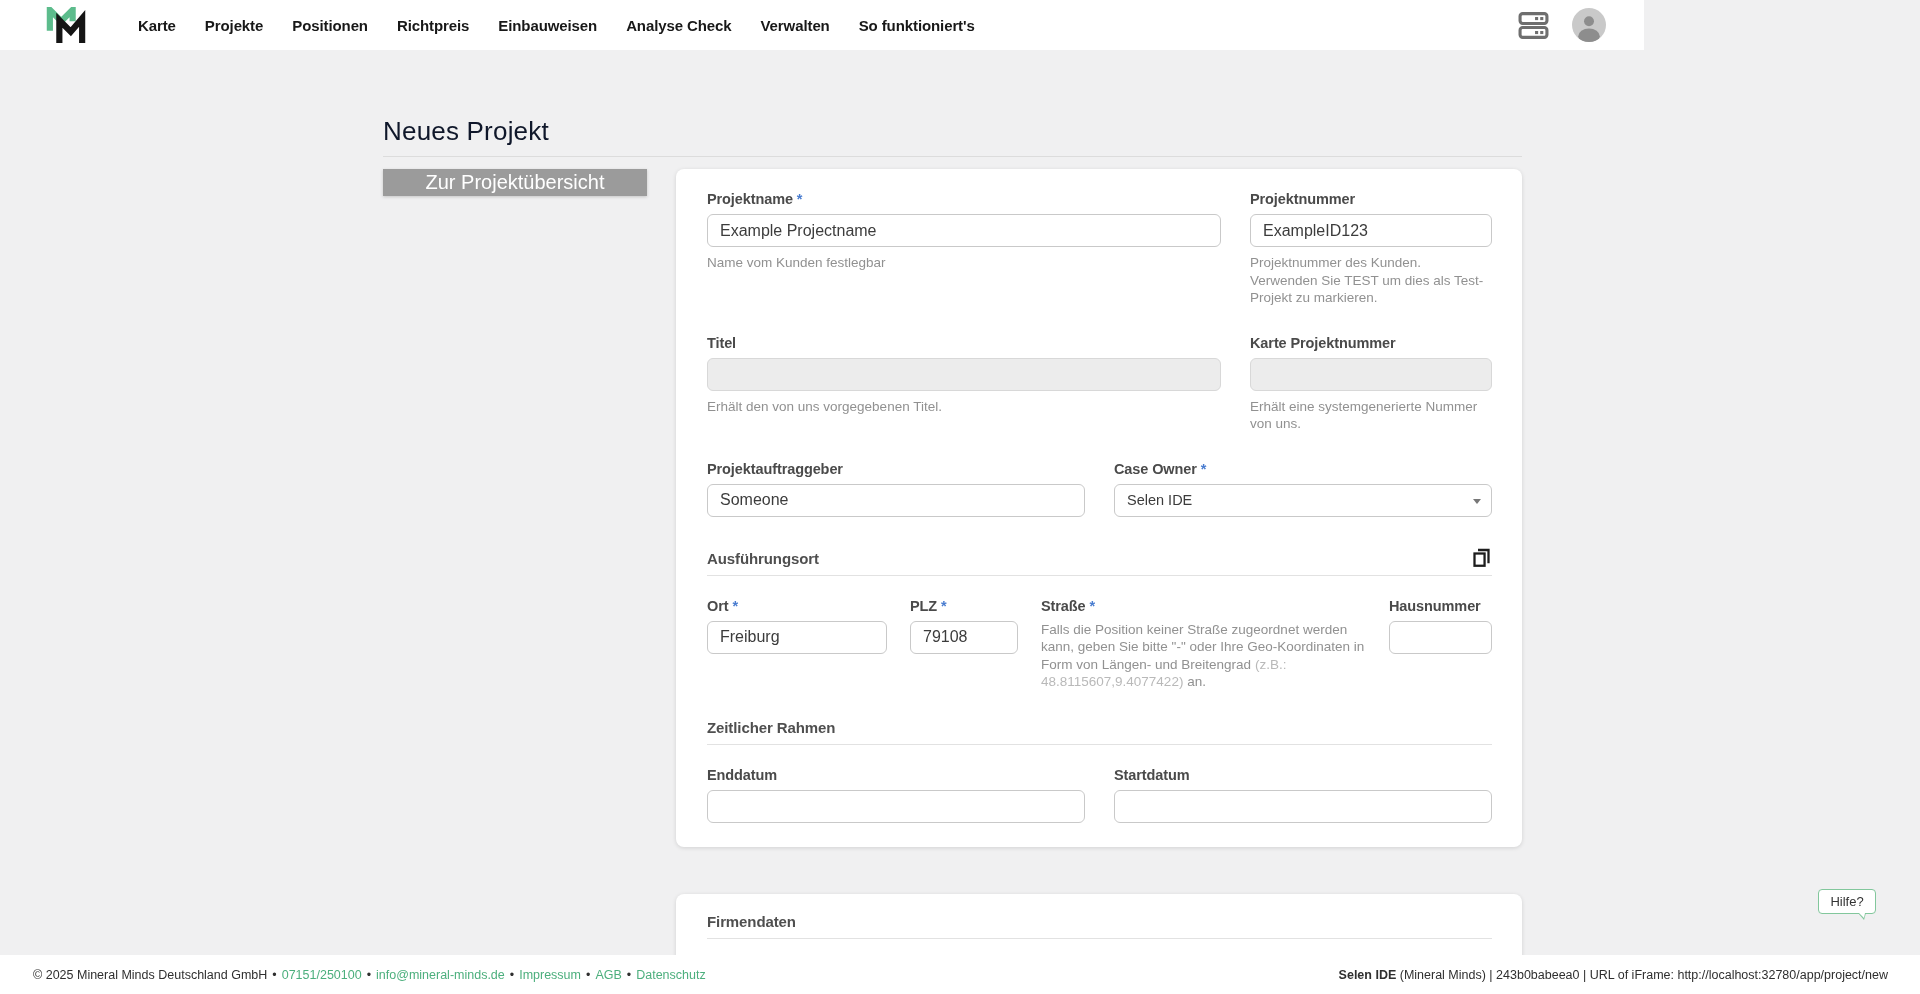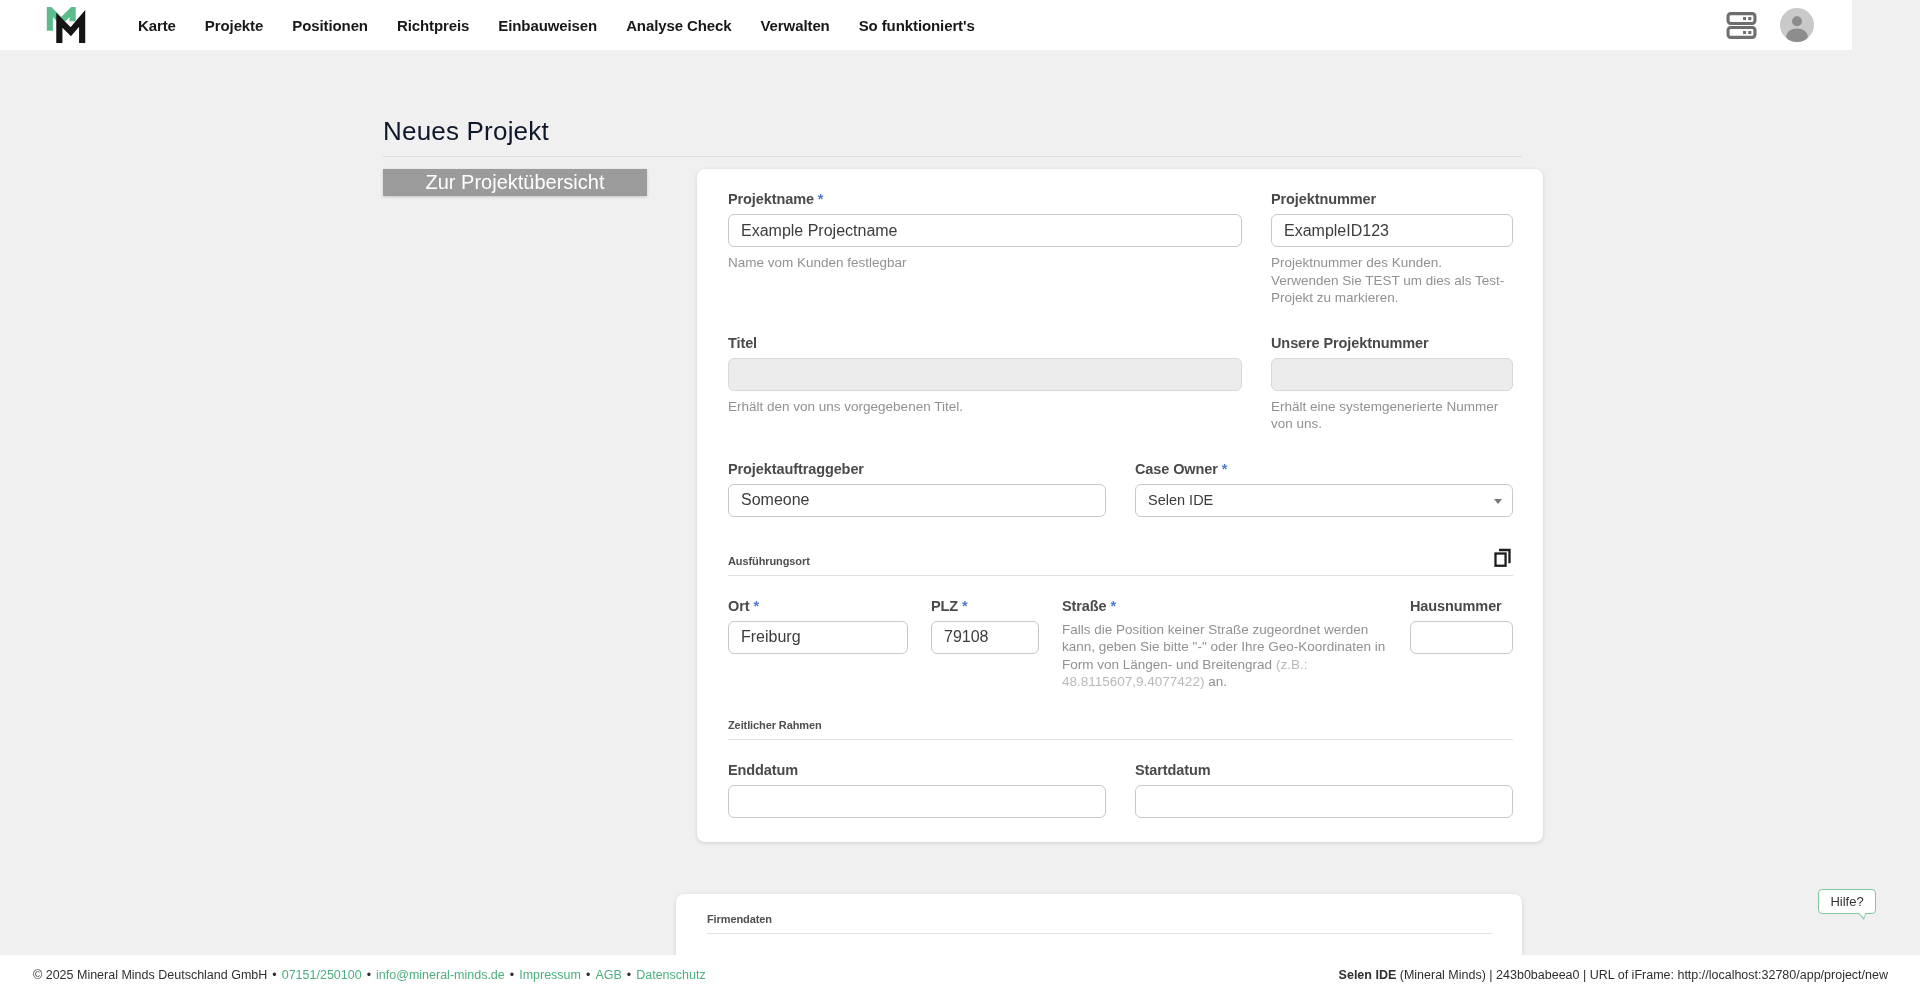--- a/index.html
+++ b/index.html
@@ -6,21 +6,21 @@
   html,body { width:1920px; height:994px; }
   body {
     position:relative; overflow:hidden;
     background:#f0f0f1;
     font-family:"Liberation Sans", sans-serif;
     color:#3f3f3f;
   }
 
   
   .header {
-    position:absolute; top:0; left:0; width:1852px; height:50px;
+    position:absolute; top:0; left:0; width:1644px; height:50px;
     background:#ffffff; z-index:10;
     display:flex; align-items:center;
   }
   .logo { position:absolute; left:46px; top:7px; width:40px; height:38px; }
   .nav { position:absolute; left:138px; top:0; height:50px; display:flex; align-items:center; gap:29px; }
   .nav a {
     font-size:15px; font-weight:700; color:#181818; text-decoration:none;
     letter-spacing:-0.1px; cursor:pointer; white-space:nowrap;
   }
   .header-right { position:absolute; right:38px; top:0; height:50px; display:flex; align-items:center; gap:23px; }
@@ -39,21 +39,21 @@
     background:#9b9b9b; color:#ffffff; font-size:20px; font-family:inherit;
     border:none; border-radius:0; cursor:pointer;
     box-shadow:0 1px 3px rgba(0,0,0,0.18);
   }
 
   
   .card {
     position:absolute; left:676px; width:846px; background:#ffffff;
     border-radius:8px; box-shadow:0 1px 4px rgba(0,0,0,0.13);
   }
-  .card-main { top:169px; padding:22px 30px 24px 31px; z-index:2;margin-left:21px; }
+  .card-main { top:169px; padding:22px 30px 24px 31px; z-index:2; }
   .card-firma { top:894px; height:140px; padding:19px 30px 0 31px; z-index:1; }
 
   .row { display:grid; gap:29px; margin-bottom:28px; }
   .cols-main { grid-template-columns:514px 1fr; }
   .cols-half { grid-template-columns:1fr 1fr; }
   .cols-addr { grid-template-columns:180px 108px 325px 1fr; gap:23px; }
 
   .field-label {
     display:block; font-size:14.5px; font-weight:700; color:#4a4a4a;
     margin-bottom:7px; letter-spacing:-0.1px;
@@ -81,21 +81,21 @@
     background:#ffffff; font-size:14.5px; color:#3c3c3c;
     display:flex; align-items:center; padding:0 12px; cursor:pointer;
   }
   .caret {
     position:absolute; right:10px; top:14px; width:0; height:0;
     border-left:4px solid transparent; border-right:4px solid transparent;
     border-top:5px solid #777777;
   }
 
   .section-head { display:flex; justify-content:space-between; align-items:flex-end; }
-  .section-title { font-size:11px; font-weight:700; color:#4f4f4f; letter-spacing:-0.1px; }
+  .section-title { font-size:15px; font-weight:700; color:#4f4f4f; letter-spacing:-0.1px; }
   .section-divider { height:1px; background:#e2e2e2; margin-top:8px; margin-bottom:22px; }
   .copy-btn { cursor:pointer; display:flex; margin-bottom:-2px; }
 
   
   .help-bubble {
     position:absolute; left:1818px; top:889px; width:58px; height:25px;
     background:#ffffff; border:1.5px solid #82c79c; border-radius:4px;
     font-size:13px; color:#333333; display:flex; align-items:center; justify-content:center;
     cursor:pointer; z-index:20;
   }
@@ -188,21 +188,21 @@
     </div>
   </div>
 
   <div class="row cols-main">
     <div>
       <label class="field-label">Titel</label>
       <input class="text-input" type="text" disabled="" value="" style="">
       <div class="helper">Erhält den von uns vorgegebenen Titel.</div>
     </div>
     <div>
-      <label class="field-label">Unsere Projektnummer</label>
+      <label class="field-label">Karte Projektnummer</label>
       <input class="text-input" type="text" disabled="" value="" style="">
       <div class="helper">Erhält eine systemgenerierte Nummer von uns.</div>
     </div>
   </div>
 
   <div class="row cols-half">
     <div>
       <label class="field-label">Projektauftraggeber</label>
       <input class="text-input" type="text" value="Someone" style="">
     </div>

